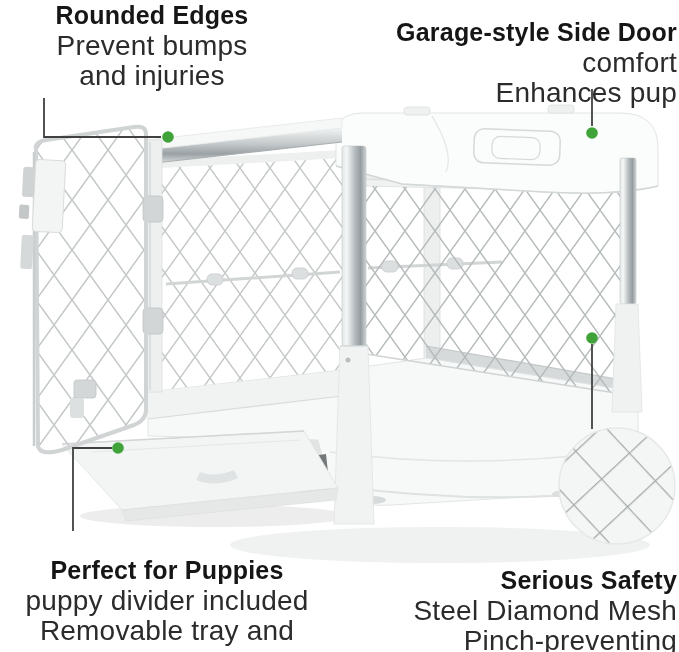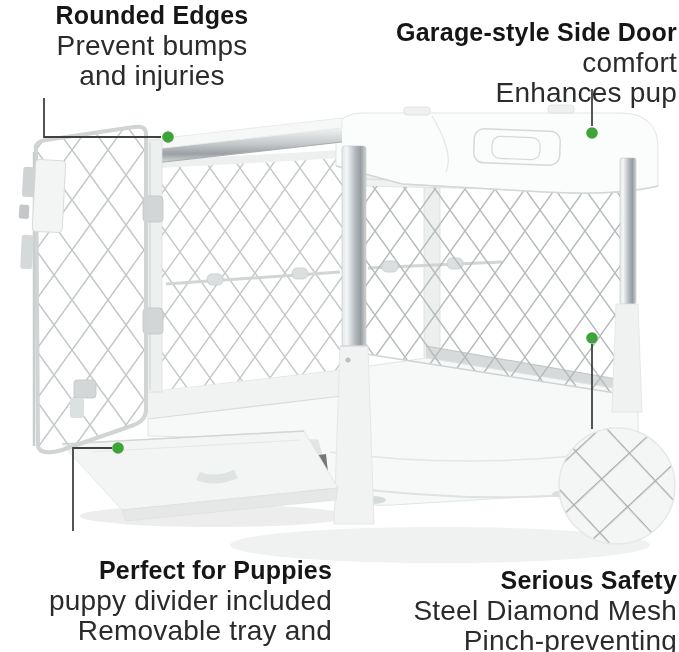--- a/index.html
+++ b/index.html
@@ -6,21 +6,21 @@
   .page{
     position:relative;width:679px;height:652px;background:#ffffff;overflow:hidden;
     font-family:"Liberation Sans", sans-serif;
   }
   .stage{position:absolute;left:0;top:0;width:679px;height:652px;}
   .callout{position:absolute;}
   .callout .title{font-size:25px;font-weight:700;color:#161616;line-height:31px;letter-spacing:.2px;}
   .callout .line{font-size:28px;font-weight:400;color:#2b2b2b;line-height:30px;letter-spacing:.2px;}
   .co-tl{left:2px;top:0;width:300px;text-align:center;}
   .co-tr{right:2px;top:17px;width:330px;text-align:right;}
-  .co-bl{left:2px;top:555px;width:330px;text-align:right;}
+  .co-bl{left:2px;top:555px;width:330px;text-align:center;}
   .co-br{right:2px;top:553px;width:300px;text-align:right;margin-top:12px;}
 </style>
 </head>
 <body>
 
 <div class="page">
 
   <svg class="stage" viewBox="0 0 679 652" aria-hidden="true">
     <defs>
       <pattern id="mesh30" width="30" height="42" patternUnits="userSpaceOnUse">

